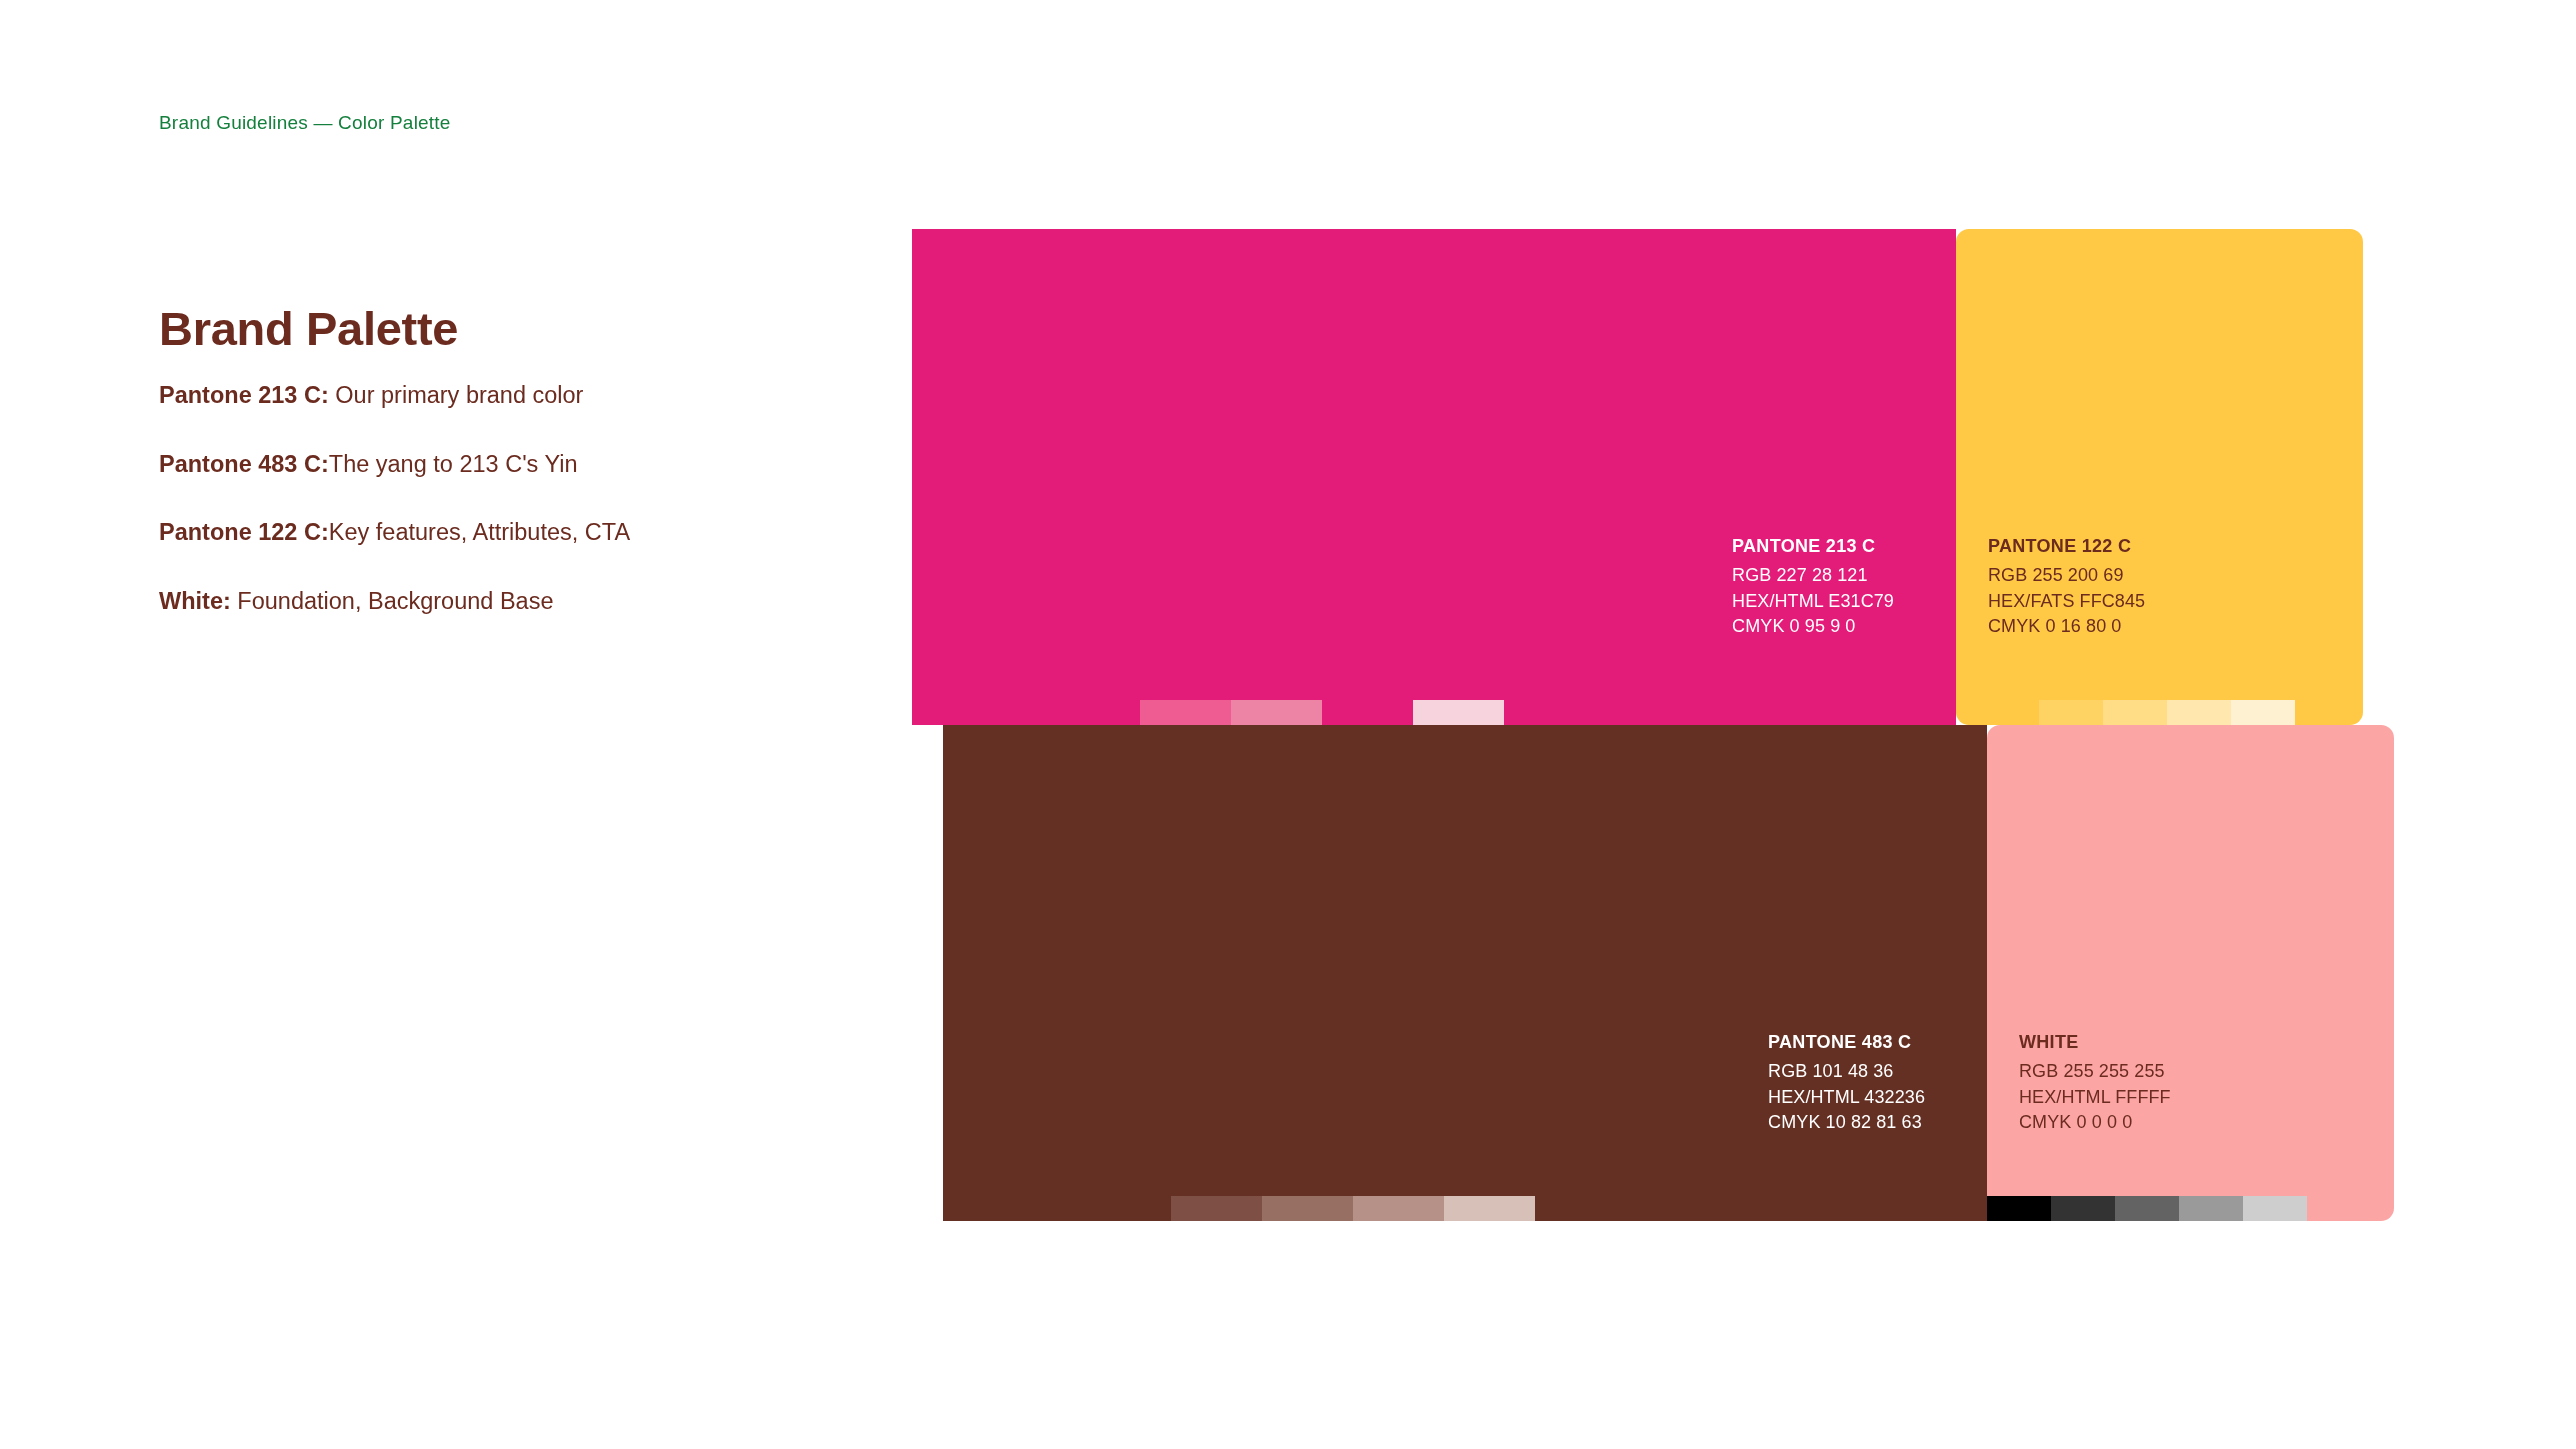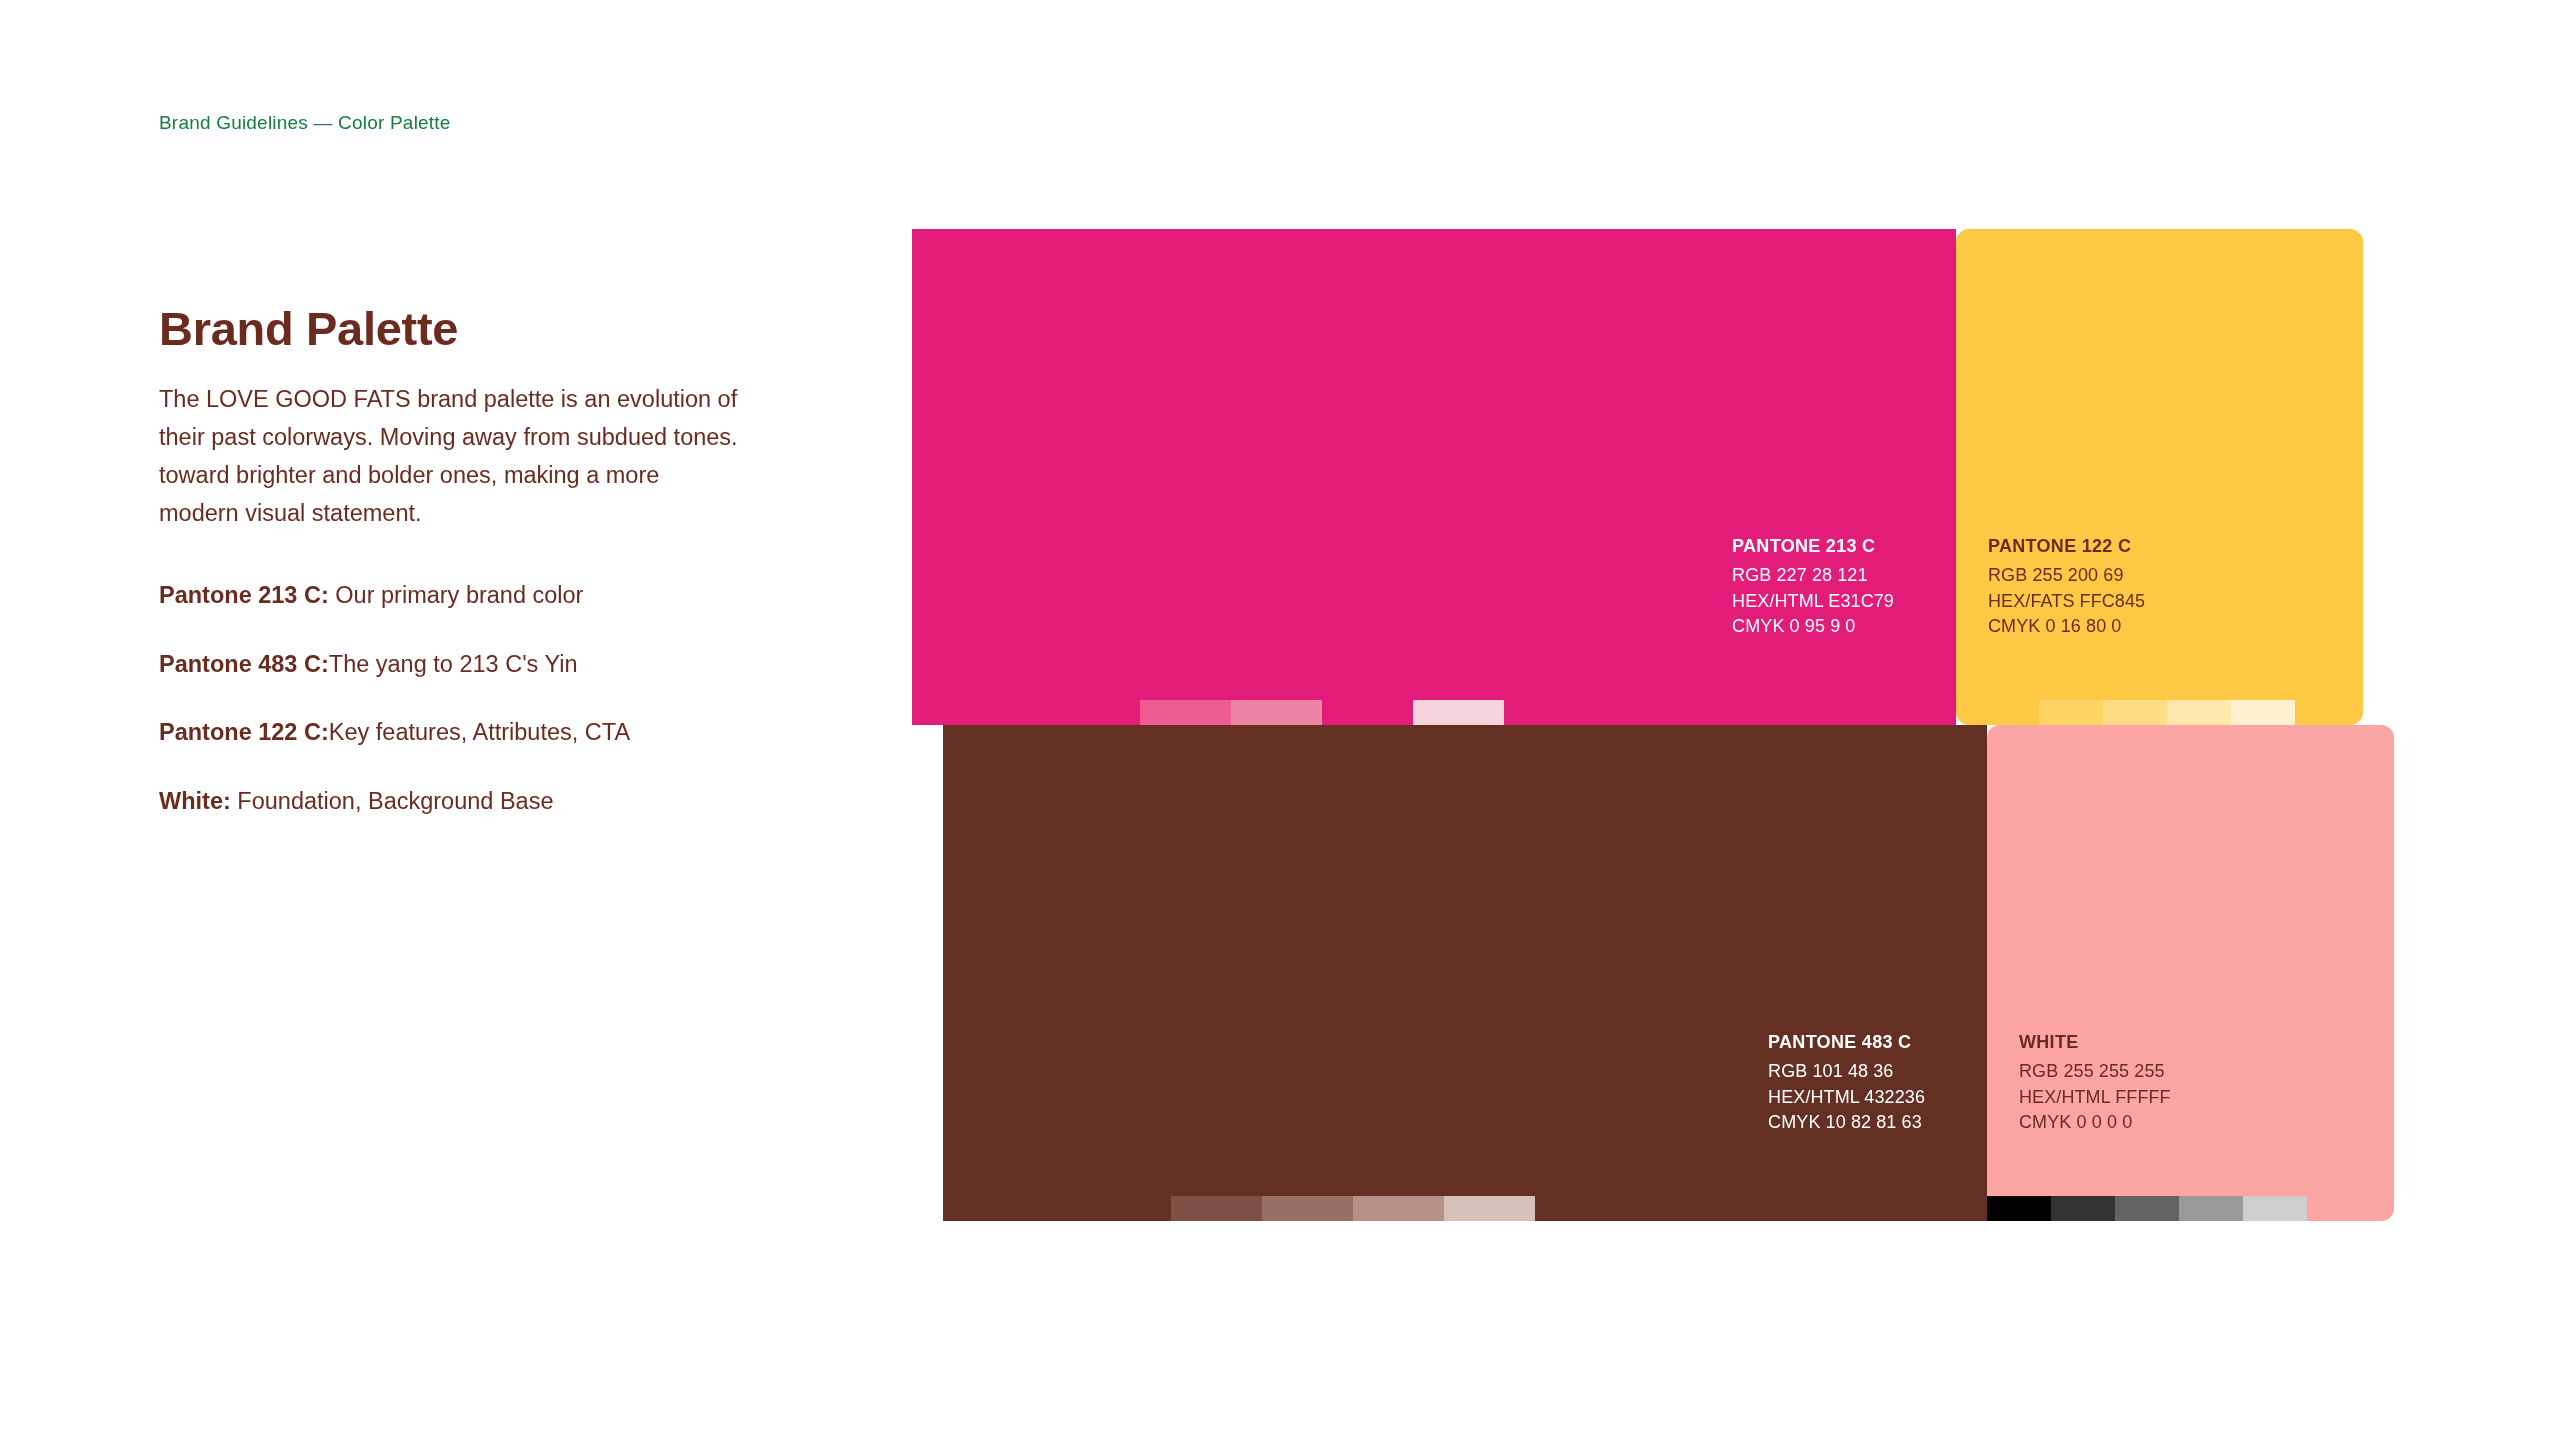--- a/index.html
+++ b/index.html
@@ -147,21 +147,20 @@
   }
 </style>
 </head>
 <body>
 
 <div class="page-header">Brand Guidelines — Color Palette</div>
 
 <div class="left-col">
   <h1 class="palette-title">Brand Palette</h1>
 
-  <p class="intro-paragraph">The LOVE GOOD FATS brand palette is an evolution of their past colorways. Moving away from subdued tones. toward brighter and bolder ones, making a more modern visual statement.</p>
 
   <ul class="usage-list">
     <li class="usage-item">
       <span class="usage-term">Pantone 213 C:</span><span class="usage-desc"> Our primary brand color</span>
     </li>
     <li class="usage-item">
       <span class="usage-term">Pantone 483 C:</span><span class="usage-desc">The yang to 213 C's Yin</span>
     </li>
     <li class="usage-item">
       <span class="usage-term">Pantone 122 C:</span><span class="usage-desc">Key features, Attributes, CTA</span>

